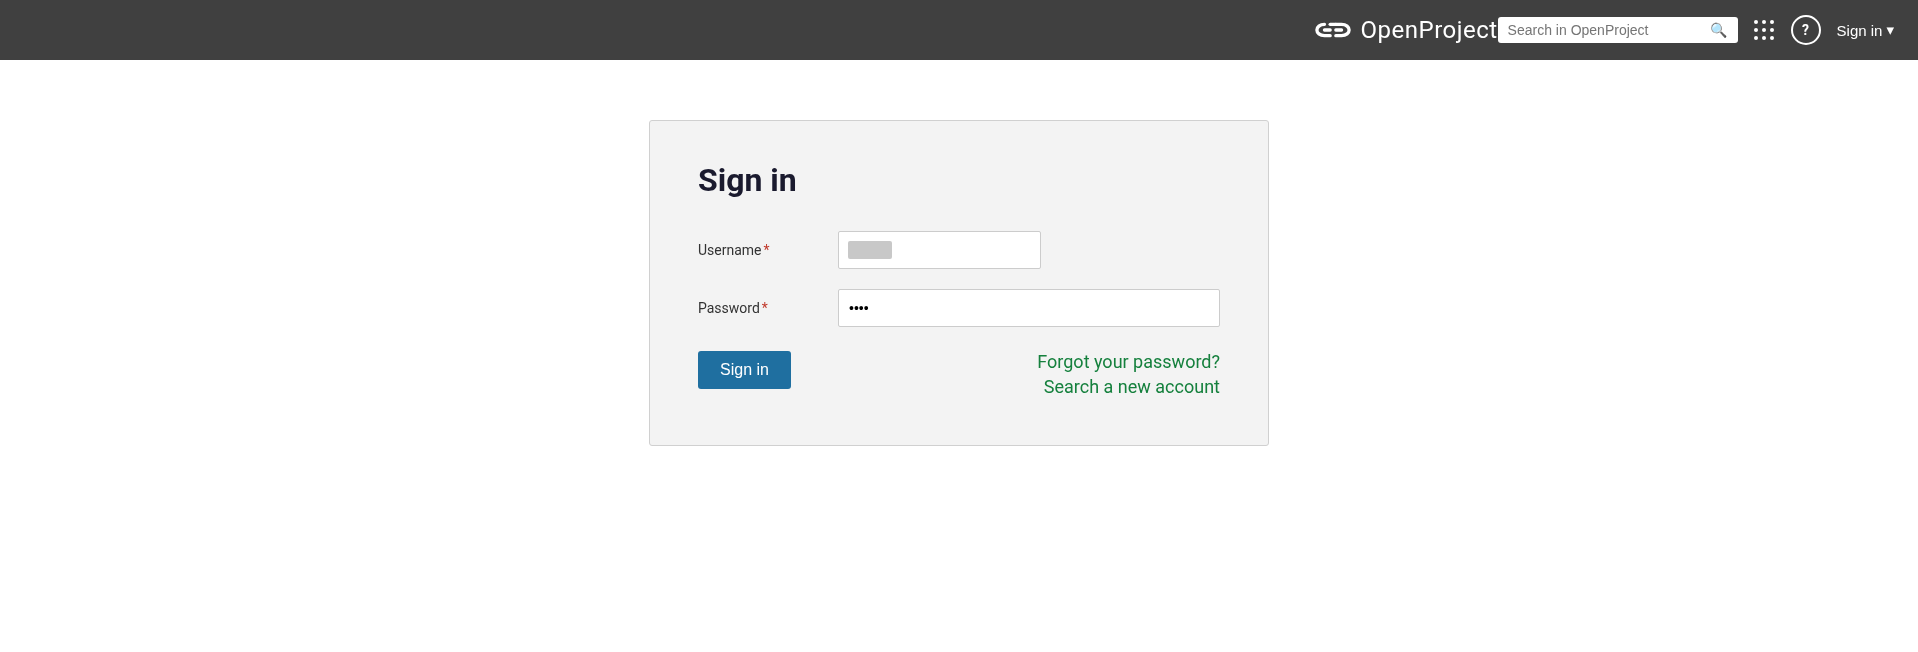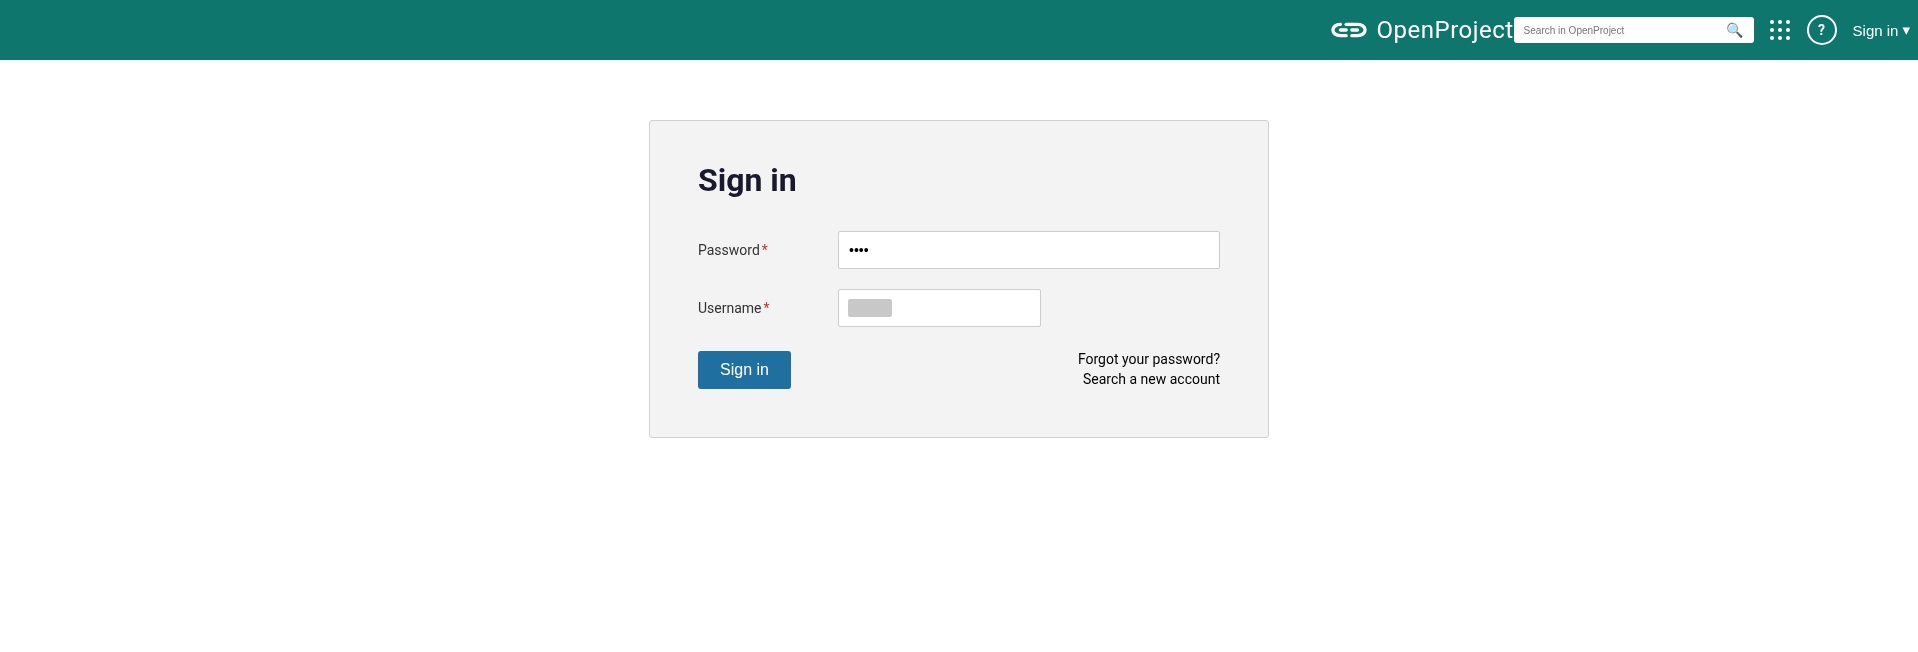--- a/index.html
+++ b/index.html
@@ -10,26 +10,26 @@
 
     body {
       font-family: -apple-system, BlinkMacSystemFont, 'Segoe UI', Roboto, Arial, sans-serif;
       background-color: #f5f5f5;
       min-height: 652px;
       width: 1918px;
     }
 
     
     .navbar {
-      background-color: #0f766e;
+      background-color: #404040;
       height: 60px;
       display: flex;
       align-items: center;
       justify-content: space-between;
-      padding: 0 8px;
+      padding: 0 24px;
     }
 
     .navbar-logo {
       display: flex;
       align-items: center;
       gap: 10px;
       color: #ffffff;
       font-size: 24px;
       font-weight: 400;
       letter-spacing: 0.5px;
@@ -54,21 +54,21 @@
       border: none;
       border-radius: 3px;
       padding: 5px 10px;
       width: 240px;
       gap: 6px;
     }
 
     .search-box input {
       border: none;
       outline: none;
-      font-size: 10px;
+      font-size: 14px;
       color: #333;
       width: 100%;
       background: transparent;
     }
 
     .search-icon-nav {
       color: #555;
       font-size: 14px;
     }
 
@@ -170,22 +170,22 @@
     }
 
     .form-links {
       display: flex;
       flex-direction: column;
       align-items: flex-end;
       gap: 4px;
     }
 
     .form-link {
-      color: #000000;
-      font-size: 14px;
+      color: #15803d;
+      font-size: 18px;
       text-decoration: none;
       cursor: pointer;
     }
 
     
     .grid-dots {
       display: grid;
       grid-template-columns: repeat(3, 5px);
       grid-template-rows: repeat(3, 5px);
       gap: 3px;
@@ -269,35 +269,35 @@
   </div>
 </header>
 
 <main class="main-content">
   <div class="signin-card">
 
     <h1 class="signin-title">Sign in</h1>
 
     <div class="form-row">
       <label class="form-label">
-        <span>Password</span><span class="required-star">*</span>
-      </label>
-      <input type="password" class="form-input" value="pass" style="">
-    </div>
-
-    <div class="form-row">
-      <label class="form-label">
         <span>Username</span><span class="required-star">*</span>
       </label>
       <div class="input-with-autofill" style="flex:1; position:relative;">
         <input type="text" class="form-input" value="" style="padding-left: 10px;">
         <div class="autofill-overlay"></div>
       </div>
     </div>
 
+    <div class="form-row">
+      <label class="form-label">
+        <span>Password</span><span class="required-star">*</span>
+      </label>
+      <input type="password" class="form-input" value="pass" style="">
+    </div>
+
     <div class="form-actions">
       <button class="signin-btn">
         <span>Sign in</span>
       </button>
 
       <div class="form-links">
         <a class="form-link" href="#">Forgot your password?</a>
         <a class="form-link" href="#">Search a new account</a>
       </div>
     </div>

